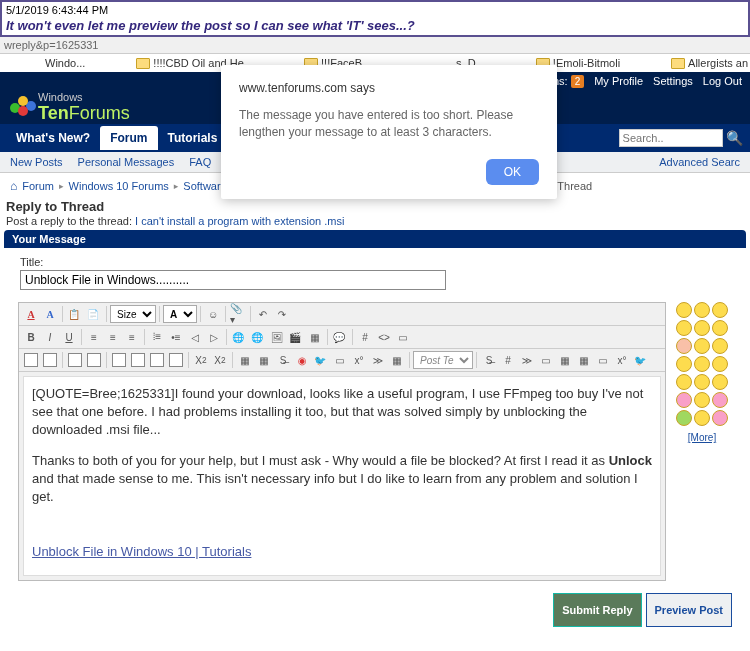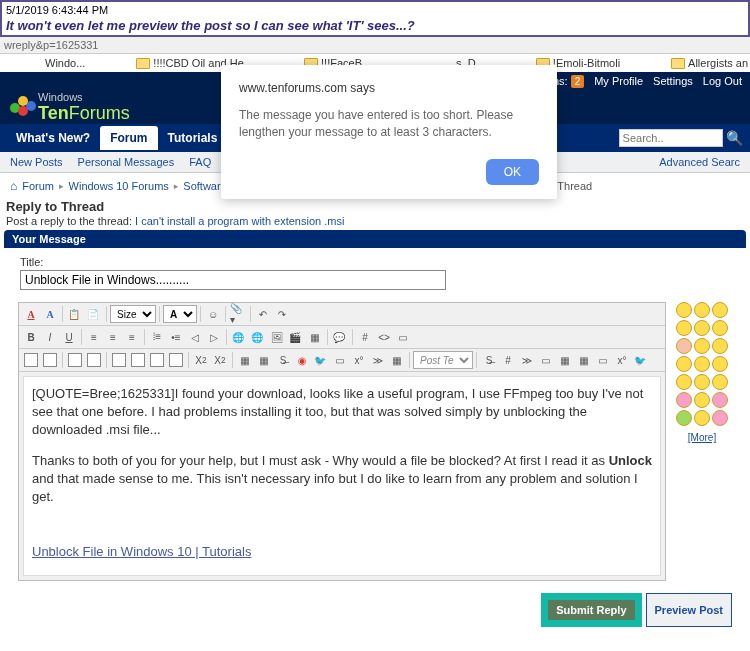--- a/index.html
+++ b/index.html
@@ -65,21 +65,21 @@
   
   .editor-content { background: #fff; margin: 4px; padding: 8px; min-height: 200px; font-size: 13px; color: #333; line-height: 1.4; border: 1px solid #ddd; position: relative; overflow-y: scroll; height: 160px; }
   .editor-content .quote-text { margin-bottom: 12px; }
   .editor-content a { color: #4659a5; text-decoration: underline; }
   
   .emoji-panel { width: 60px; display: flex; flex-wrap: wrap; gap: 2px; justify-content: center; align-content: flex-start; }
   .emoji { width: 16px; height: 16px; border-radius: 50%; background: #fddc4e; border: 1px solid #c9a227; display: inline-block; cursor: pointer; position: relative; font-size: 9px; text-align: center; line-height: 14px; }
   .more-link { font-size: 10px; color: #1a4d9e; text-decoration: underline; cursor: pointer; width: 100%; text-align: center; margin-top: 4px; }
   
   .submit-row { display: flex; justify-content: flex-end; gap: 4px; padding: 8px 18px; }
-  .btn-submit { background: #5a7a5a; color: #fff; border: 7px solid #14b8a6; padding: 3px 8px; font-size: 11px; font-weight: bold; cursor: pointer; }
+  .btn-submit { background: #5a7a5a; color: #fff; border: 1px solid #14b8a6; padding: 3px 8px; font-size: 11px; font-weight: bold; cursor: pointer; }
   .btn-preview { background: #eef0f2; color: #1a4d9e; border: 1px solid #1a4d9e; padding: 10px 8px; font-size: 11px; font-weight: bold; cursor: pointer; }
   
   .modal-overlay { position: absolute; top: 65px; left: 221px; width: 336px; background: #fff; border-radius: 2px; box-shadow: 0 2px 12px rgba(0,0,0,0.25); padding: 16px 18px 14px; z-index: 100; font-family: Arial, sans-serif; }
   .modal-title { font-size: 12px; color: #333; margin-bottom: 12px; }
   .modal-body { font-size: 12px; color: #666; line-height: 1.4; margin-bottom: 18px; }
   .modal-actions { display: flex; justify-content: flex-end; }
   .modal-ok { background: #5b8def; color: #fff; border: none; border-radius: 6px; padding: 6px 18px; font-size: 12px; cursor: pointer; text-align: center; }
   
   .container { position: relative; }
   .icon-sq { width: 14px; height: 14px; border: 1px solid #888; background: #fff; display: inline-block; }

